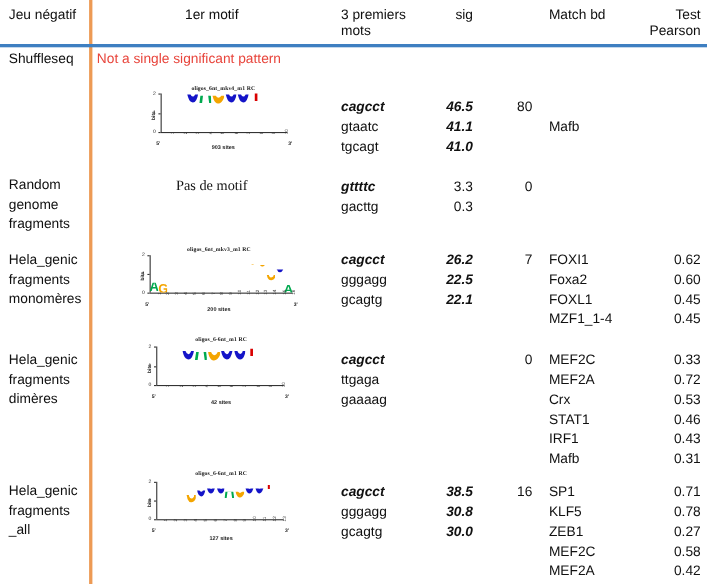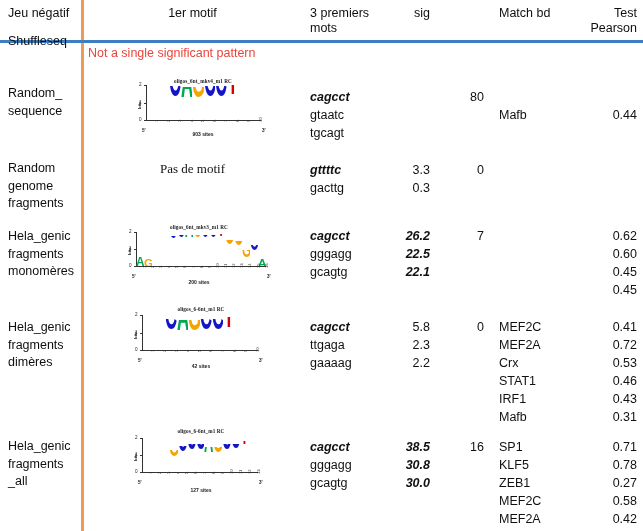--- a/index.html
+++ b/index.html
@@ -234,29 +234,25 @@
     <div>3 premiers</div>
     <div>mots</div>
   </div>
   <div class="hdr hdr-sig">sig</div>
   <div class="hdr hdr-match">Match bd</div>
   <div class="hdr hdr-test">
     <div>Test</div>
     <div>Pearson</div>
   </div>
 
-  <div class="rowlabel" style="top:33px">
+  <div class="rowlabel" style="top:45px">
     <div>Shuffleseq</div>
   </div>
   <div class="alert-text" style="top:46px">Not a single significant pattern</div>
 
-  <div class="rowlabel" style="top:85px">
-    <div>Random_</div>
-    <div>sequence</div>
-  </div>
 
   <div class="logo-box" id="logo-1" style="left:133px; top:78px; width:140px; height:60px">
       <div class="logo-title" style="top: 0px;">oligos_6nt_mkv4_m1 RC</div>
       <div class="axis-line" style="left: 13px; top: 7px; width: 1px; height: 35px;"></div>
       <div class="tick" style="left: 11px; top: 7px; height: 1px; width: 2px;"></div>
       <div class="logo-axnum" style="left: 6px; top: 4px;">2</div>
       <div class="tick" style="left: 11px; top: 24.5px; height: 1px; width: 2px;"></div>
       <div class="logo-axnum" style="left: 6px; top: 21.5px;">1</div>
       <div class="tick" style="left: 11px; top: 42px; height: 1px; width: 2px;"></div>
       <div class="logo-axnum" style="left: 6px; top: 39px;">0</div>
@@ -309,28 +305,29 @@
       <div class="logo-end" style="left: 9px; top: 50px;">5'</div>
       <div class="logo-end" style="left: 129px; top: 50px;">3'</div>
       <div class="logo-sites" style="top: 53px;">903 sites</div>
     </div>
 
   <div class="words" style="top:88px">
     <div class="b">cagcct</div>
     <div>gtaatc</div>
     <div>tgcagt</div>
   </div>
+  <div class="sigs" style="top:88px">
+    <div class="b">46.5</div>
+    <div class="b">41.1</div>
+    <div class="b">41.0</div>
+  </div>
   <div class="nb" style="top:88px">80</div>
   <div class="matches" style="top:88px">
     <div>&nbsp;</div>
     <div>Mafb</div>
-  </div>
-  <div class="pearsons" style="top:88px">
-    <div>&nbsp;</div>
-    <div>0.44</div>
   </div>
 
   <div class="rowlabel" style="top:160px">
     <div>Random</div>
     <div>genome</div>
     <div>fragments</div>
   </div>
   <div class="nomotif" style="top:161px">Pas de motif</div>
   <div class="words" style="top:161px">
     <div class="b">gttttc</div>
@@ -470,20 +467,26 @@
     <div class="b">cagcct</div>
     <div>gggagg</div>
     <div>gcagtg</div>
   </div>
   <div class="sigs" style="top:227px">
     <div class="b">26.2</div>
     <div class="b">22.5</div>
     <div class="b">22.1</div>
   </div>
   <div class="nb" style="top:227px">7</div>
+  <div class="matches" style="top:227px">
+    <div>FOXI1</div>
+    <div>Foxa2</div>
+    <div>FOXL1</div>
+    <div>MZF1_1-4</div>
+  </div>
   <div class="pearsons" style="top:227px">
     <div>0.62</div>
     <div>0.60</div>
     <div>0.45</div>
     <div>0.45</div>
   </div>
 
   <div class="rowlabel" style="top:319px">
     <div>Hela_genic</div>
     <div>fragments</div>
@@ -558,36 +561,31 @@
       <div class="logo-end" style="left: 10px; top: 52px;">5'</div>
       <div class="logo-end" style="left: 131px; top: 52px;">3'</div>
       <div class="logo-sites" style="top: 57px;">42 sites</div>
     </div>
 
   <div class="words" style="top:318px">
     <div class="b">cagcct</div>
     <div>ttgaga</div>
     <div>gaaaag</div>
   </div>
-  <div class="sigs" style="top:318px">
-    <div>5.8</div>
-    <div>2.3</div>
-    <div>2.2</div>
-  </div>
   <div class="nb" style="top:318px">0</div>
   <div class="matches" style="top:318px">
     <div>MEF2C</div>
     <div>MEF2A</div>
     <div>Crx</div>
     <div>STAT1</div>
     <div>IRF1</div>
     <div>Mafb</div>
   </div>
   <div class="pearsons" style="top:318px">
-    <div>0.41</div>
+    <div>0.33</div>
     <div>0.72</div>
     <div>0.53</div>
     <div>0.46</div>
     <div>0.43</div>
     <div>0.31</div>
   </div>
 
   <div class="rowlabel" style="top:438px">
     <div>Hela_genic</div>
     <div>fragments</div>

